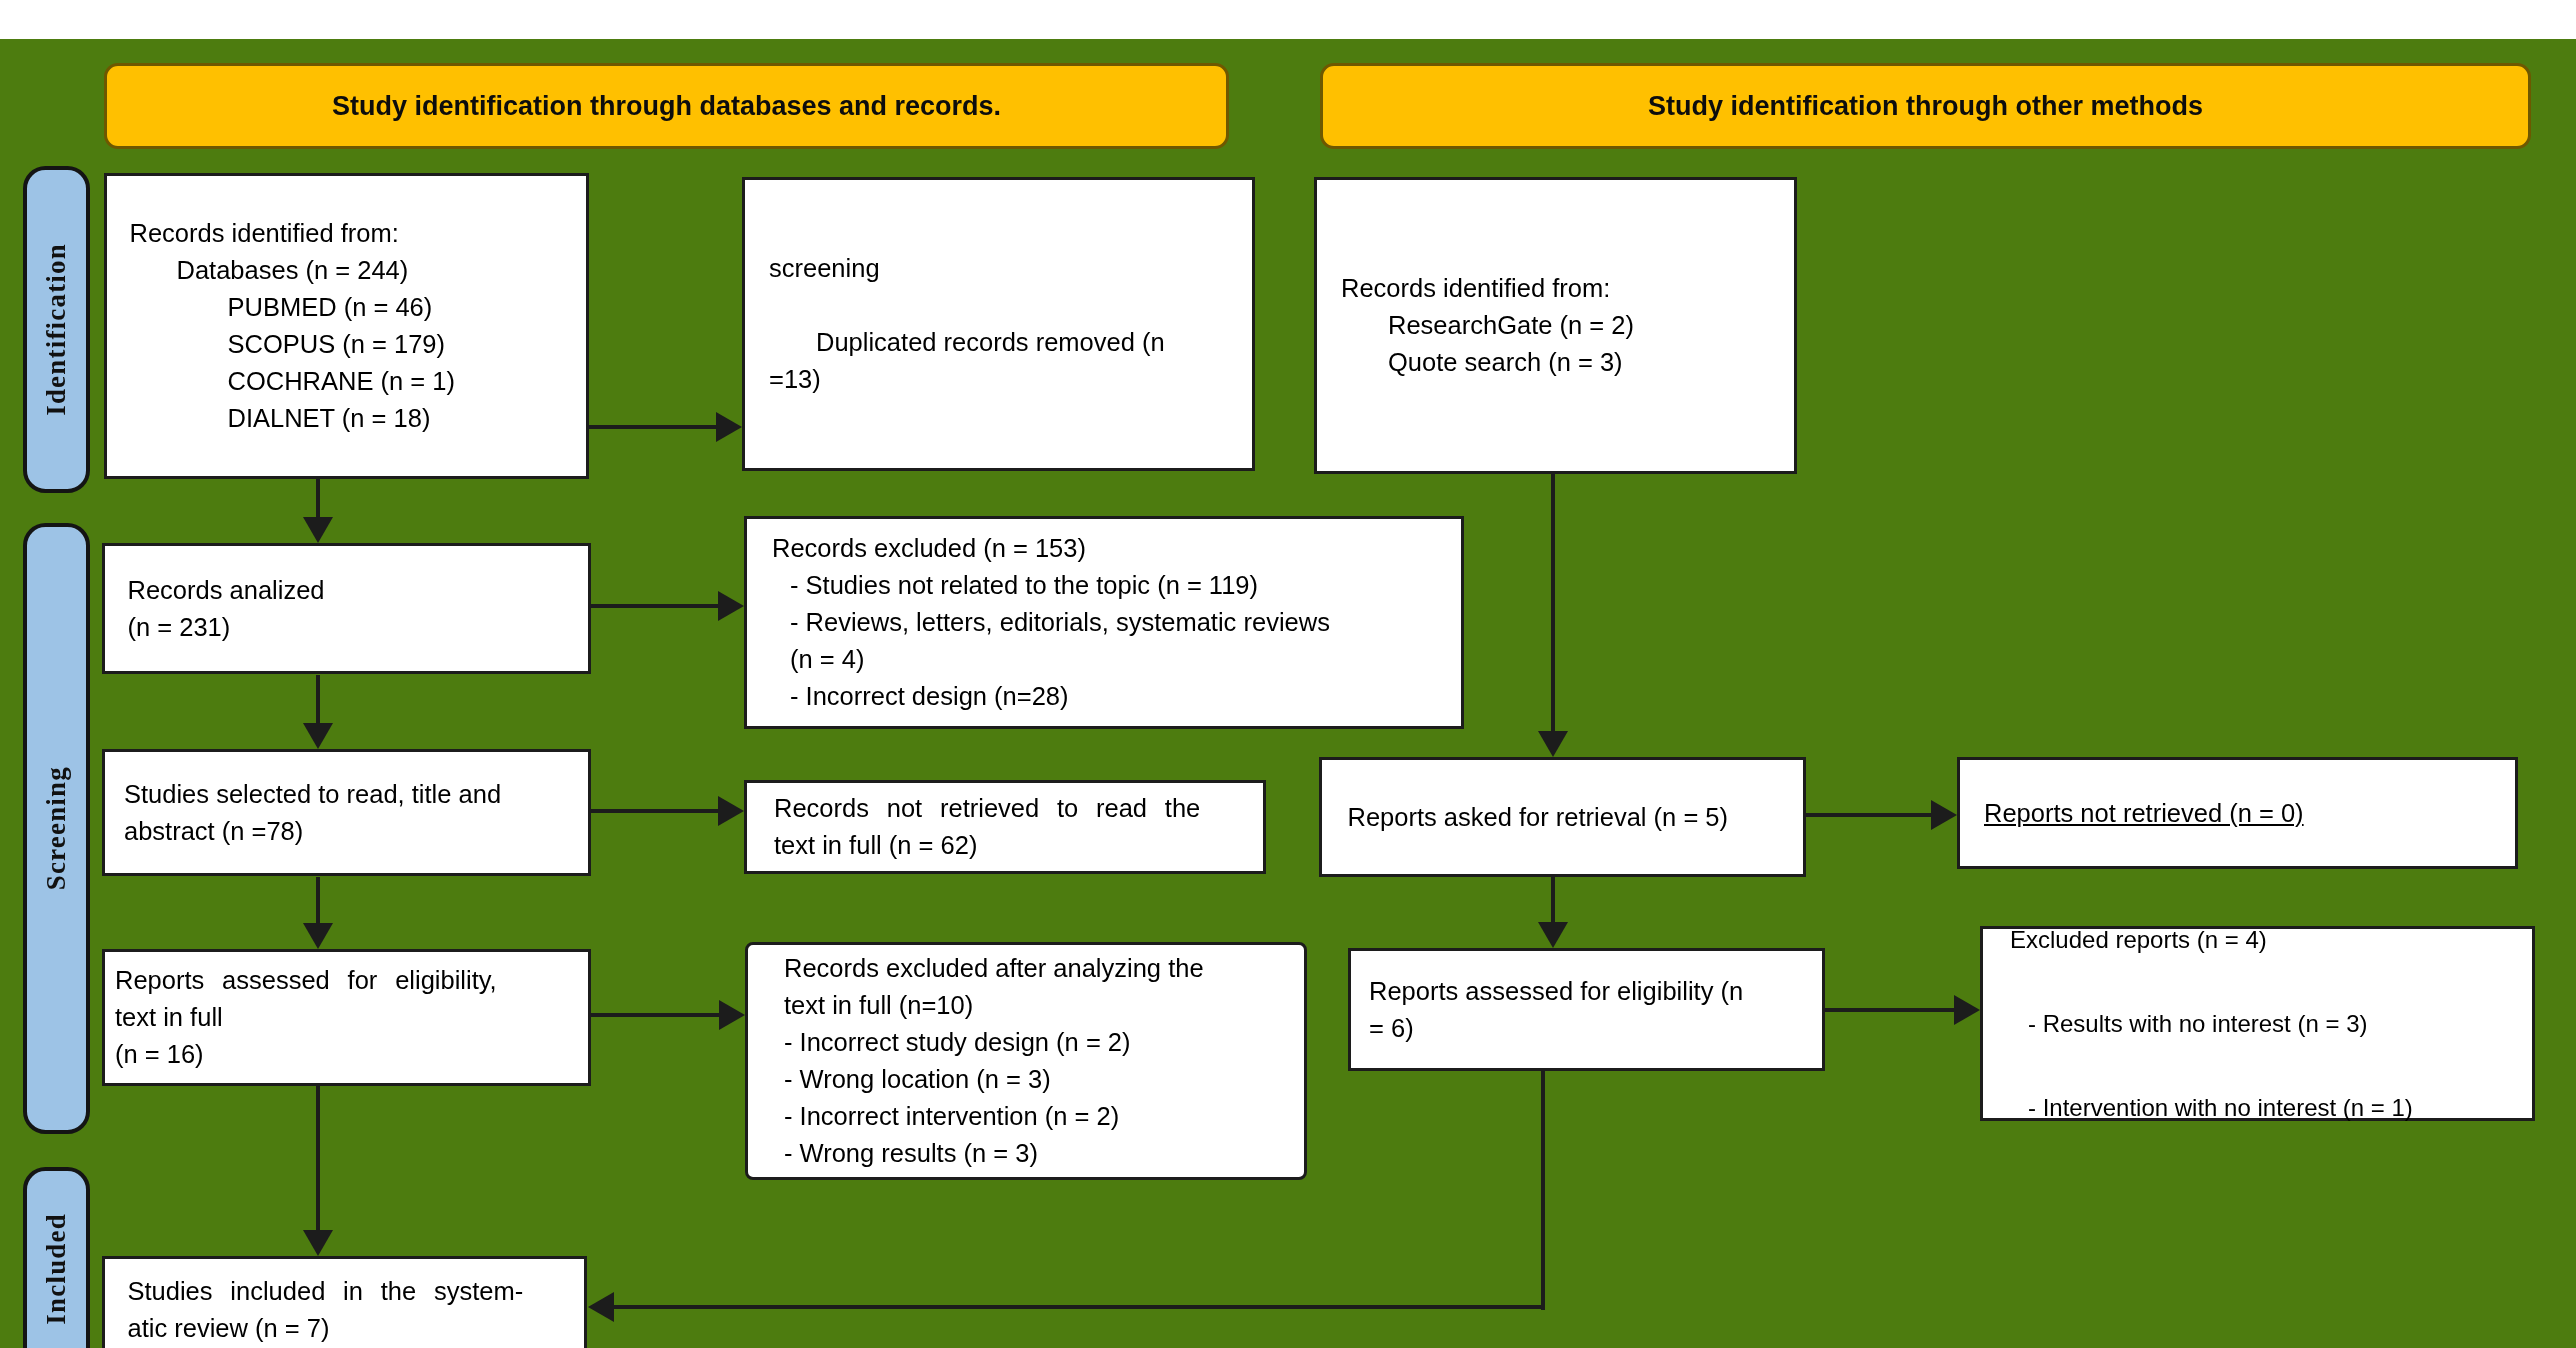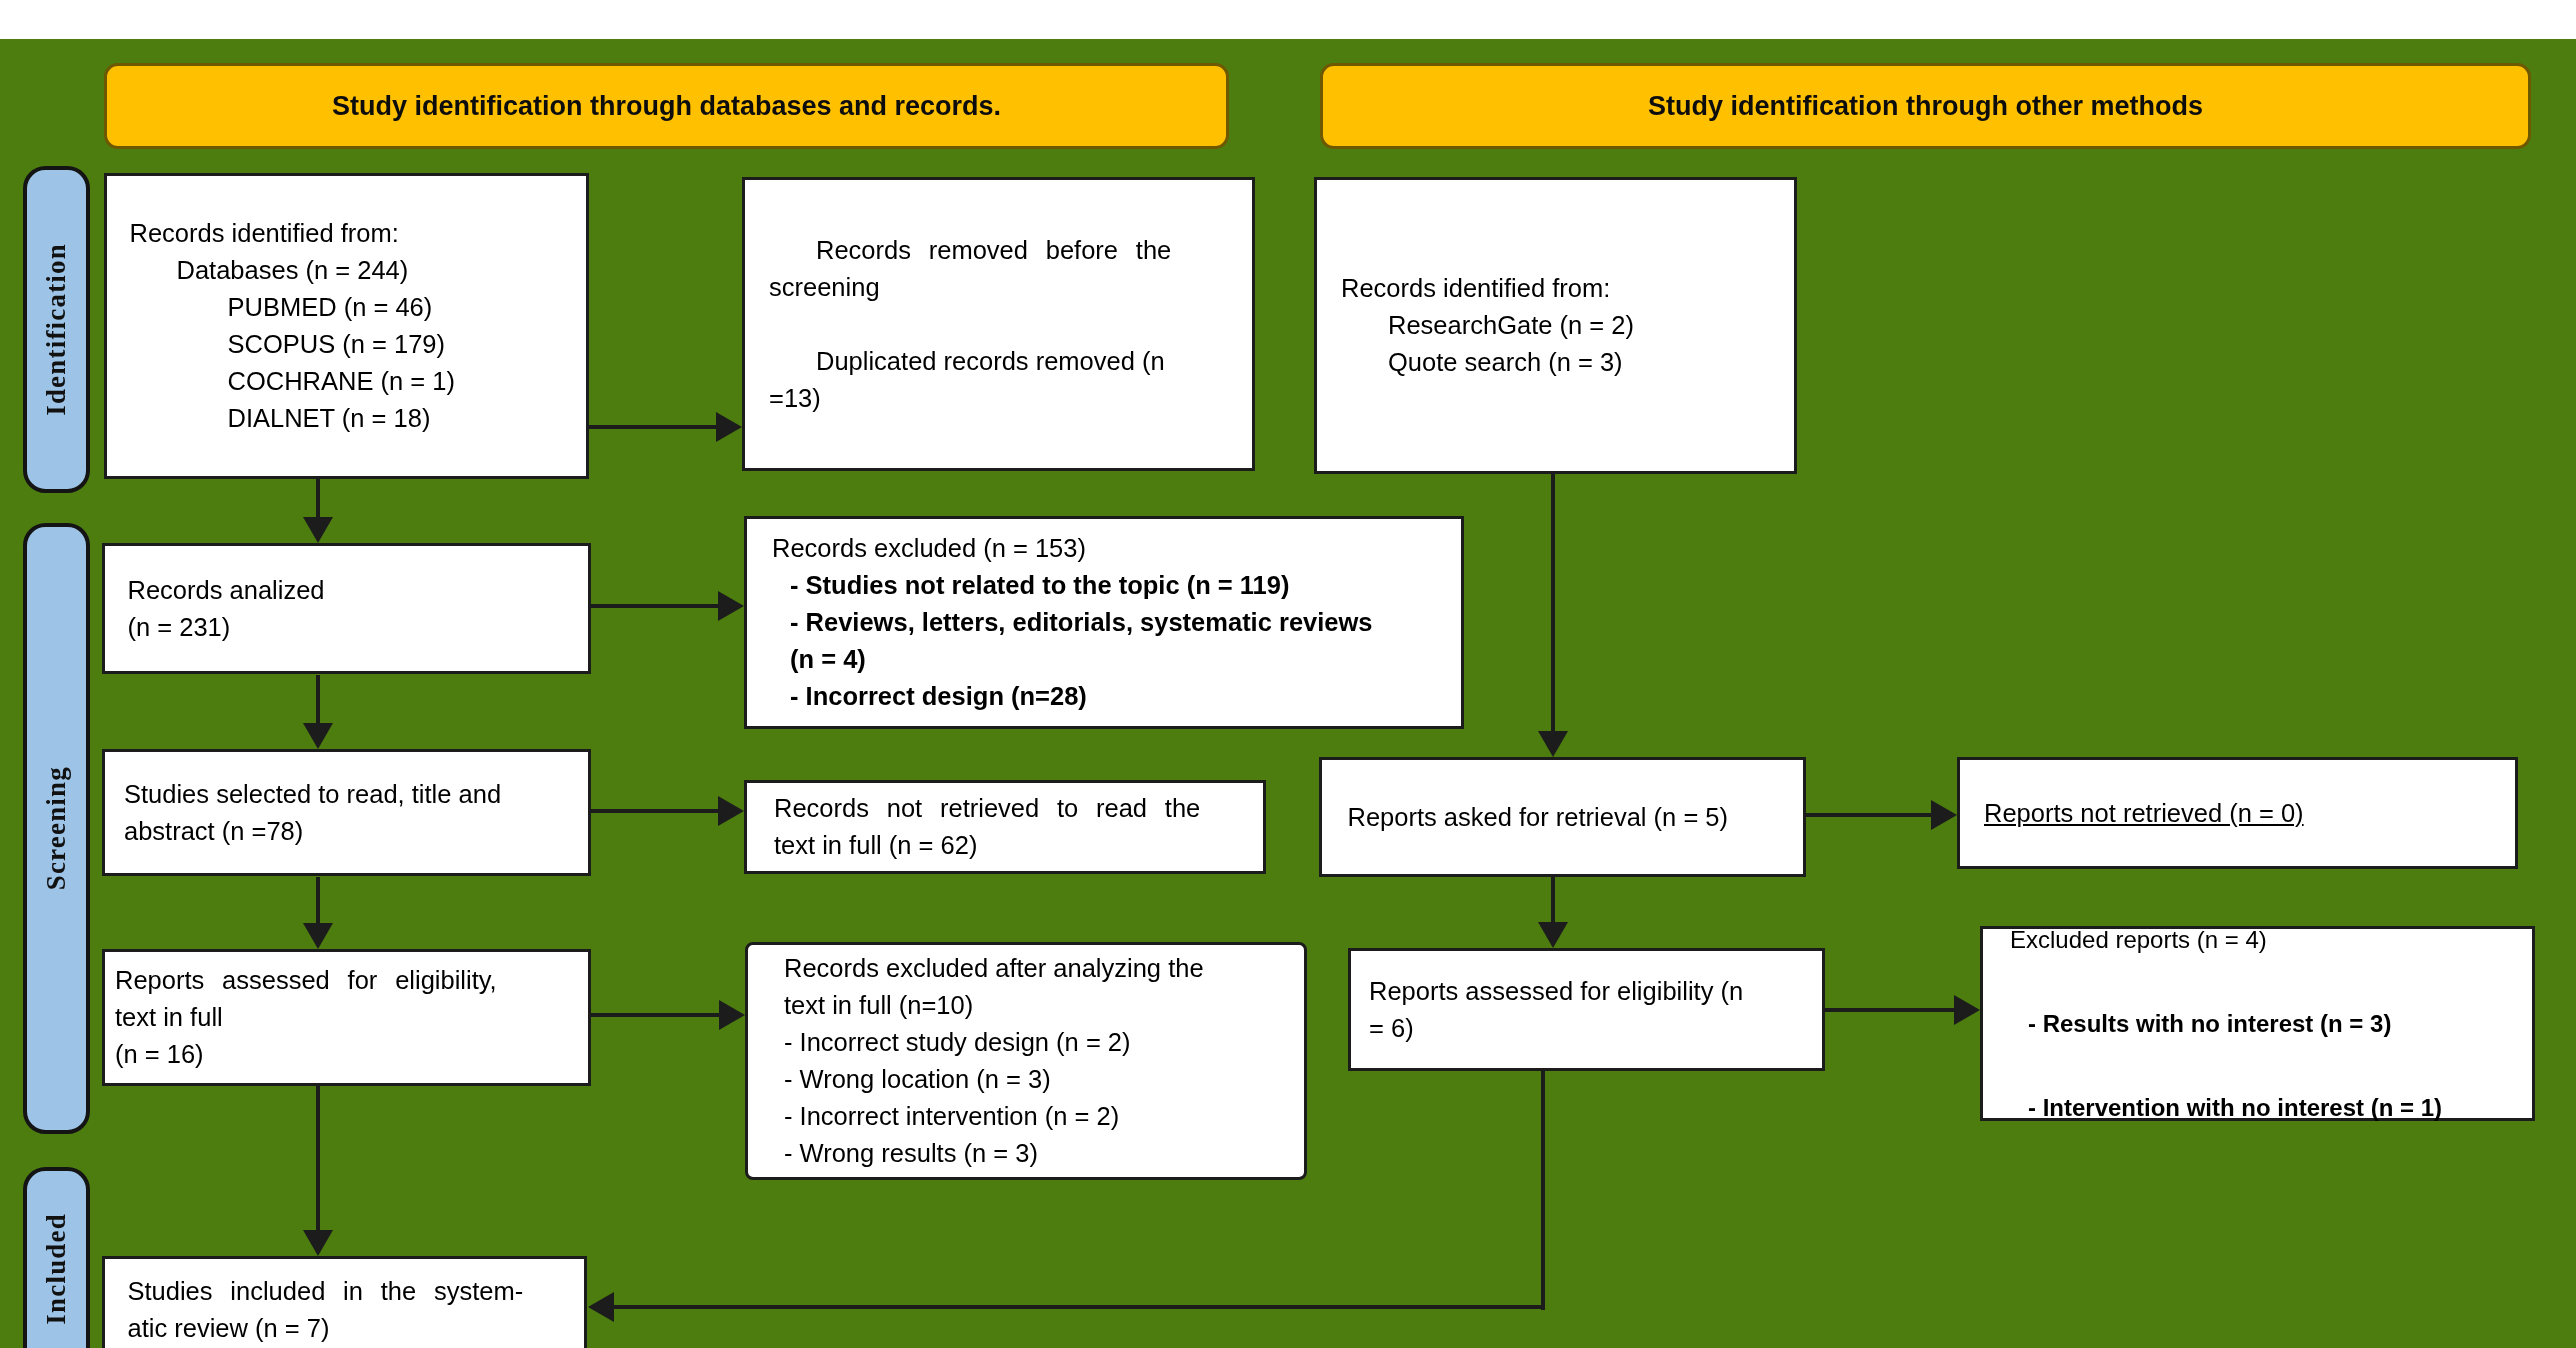--- a/index.html
+++ b/index.html
@@ -15,21 +15,21 @@
   .stage-label span{writing-mode:vertical-rl;transform:rotate(180deg);
     font-family:"Liberation Serif",serif;font-weight:bold;font-size:27px;letter-spacing:1.2px;color:#111;}
 
   .bx{position:absolute;background:#fff;border:3.6px solid #1c1c1c;box-sizing:border-box;
     display:flex;flex-direction:column;justify-content:center;
     font-family:"Liberation Sans",sans-serif;font-size:25.5px;line-height:37px;color:#000;
     padding-right:9.5px;}
   .bx>div{min-height:37px;white-space:nowrap;}
   .i1{padding-left:47px;}
   .i2{padding-left:98px;}
-  .ind{padding-left:18px;font-weight:bold;}
+  .ind{padding-left:18px;}
   .stretch{word-spacing:10.7px;}
   .fs41{font-size:24px;}
 
   .hl,.vl{position:absolute;background:#1c1c1c;}
   .hl{height:4.1px;}
   .vl{width:4.1px;}
   .ah-r{position:absolute;width:0;height:0;border-top:15.4px solid transparent;
     border-bottom:15.4px solid transparent;border-left:26px solid #1c1c1c;}
   .ah-l{position:absolute;width:0;height:0;border-top:15.4px solid transparent;
     border-bottom:15.4px solid transparent;border-right:26px solid #1c1c1c;}
@@ -61,21 +61,20 @@
   <div class="bx" style="left:104px;top:134px;width:485px;height:306px;padding-left:22.5px;">
     <div>Records identified from:</div>
     <div class="i1">Databases (n = 244)</div>
     <div class="i2">PUBMED (n = 46)</div>
     <div class="i2">SCOPUS (n = 179)</div>
     <div class="i2">COCHRANE (n = 1)</div>
     <div class="i2">DIALNET (n = 18)</div>
   </div>
 
   <div class="bx" style="left:742px;top:138px;width:513px;height:294px;padding-left:24px;">
-    <div class="i1 stretch">Records removed before the</div>
     <div>screening</div>
     <div></div>
     <div class="i1">Duplicated records removed (n</div>
     <div>=13)</div>
   </div>
 
   <div class="bx" style="left:1314px;top:138px;width:483px;height:297px;padding-left:24px;">
     <div>Records identified from:</div>
     <div class="i1">ResearchGate (n = 2)</div>
     <div class="i1">Quote search (n = 3)</div>

